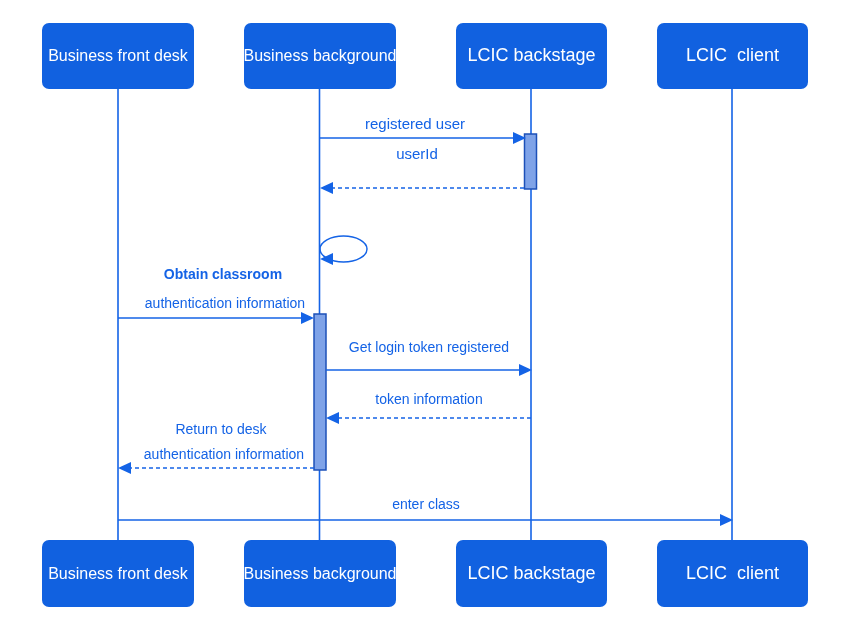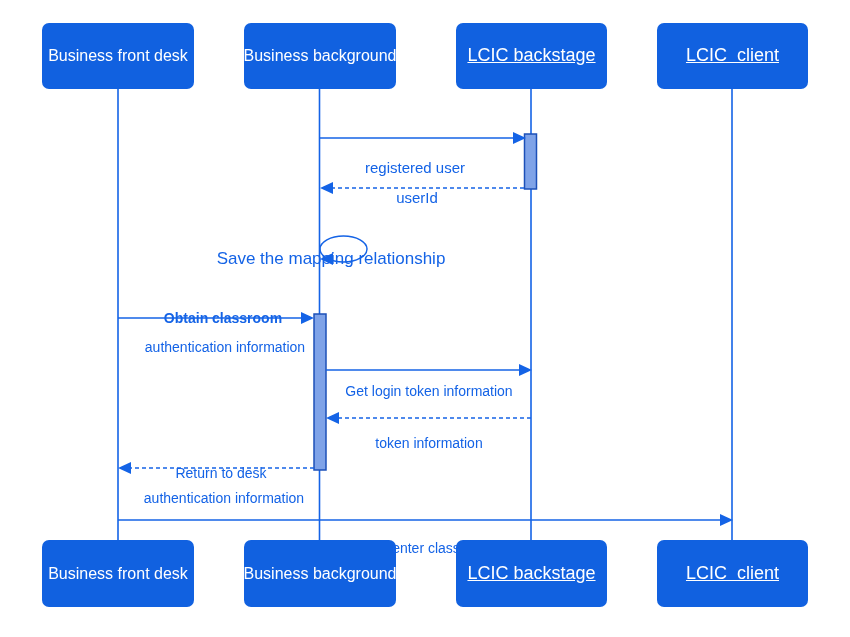--- a/index.html
+++ b/index.html
@@ -27,29 +27,28 @@
     color: var(--actor-text, #ffffff);
     border-radius: 7px;
     display: flex;
     align-items: center;
     justify-content: center;
     text-align: center;
     font-size: 16px;
     white-space: pre;
     line-height: 1.1;
   }
-  .actor.large { font-size: 18px; text-decoration: underline; }
+  .actor.large { font-size: 18px; }
   .msg-label {
     position: absolute;
     transform: translateX(-50%);
     color: var(--label, #1463e6);
     font-size: 14px;
     white-space: pre;
     line-height: 1;
-    margin-top: 44px;
   }
   .msg-label.md { font-size: 15px; }
   .msg-label.lg { font-size: 17px; }
   .lifeline { stroke: var(--line, #1463e6); stroke-width: 1.6; }
   .arrow-line { stroke: var(--line, #1463e6); stroke-width: 1.6; fill: none; }
   .arrow-line.dashed { stroke-width: 1.4; stroke-dasharray: 4 3; }
   .arrow-head { fill: var(--line, #1463e6); stroke: none; }
   .activation {
     fill: var(--act-fill, #7fa3e8);
     stroke: var(--act-stroke, #1c50b8);
@@ -102,22 +101,21 @@
   <div class="actor large" style="left:456px; top:23px; width:151px; height:66px;">LCIC backstage</div>
   <div class="actor large" style="left:657px; top:23px; width:151px; height:66px;">LCIC  client</div>
 
   <div class="actor" style="left:42px; top:540px; width:152px; height:67px;">Business front desk</div>
   <div class="actor" style="left:244px; top:540px; width:152px; height:67px;">Business background</div>
   <div class="actor large" style="left:456px; top:540px; width:151px; height:67px;">LCIC backstage</div>
   <div class="actor large" style="left:657px; top:540px; width:151px; height:67px;">LCIC  client</div>
 
   <div class="msg-label md" style="left:415px; top:116px;">registered user</div>
   <div class="msg-label md" style="left:417px; top:146px;">userId</div>
-  <div class="msg-label lg" style="left:331px; top:206px;">Save the mapping relationship</div>
   <div class="msg-label" style="left:223px; top:267px;font-weight:bold;">Obtain classroom</div>
   <div class="msg-label" style="left:225px; top:296px;">authentication information</div>
-  <div class="msg-label" style="left:429px; top:340px;">Get login token information</div>
+  <div class="msg-label" style="left:429px; top:340px;">Get login token registered</div>
   <div class="msg-label" style="left:429px; top:392px;text-align:right;">token information</div>
   <div class="msg-label" style="left:221px; top:422px;">Return to desk</div>
   <div class="msg-label" style="left:224px; top:447px;">authentication information</div>
   <div class="msg-label" style="left:426px; top:497px;">enter class</div>
 
 </div>
 
 </body></html>

